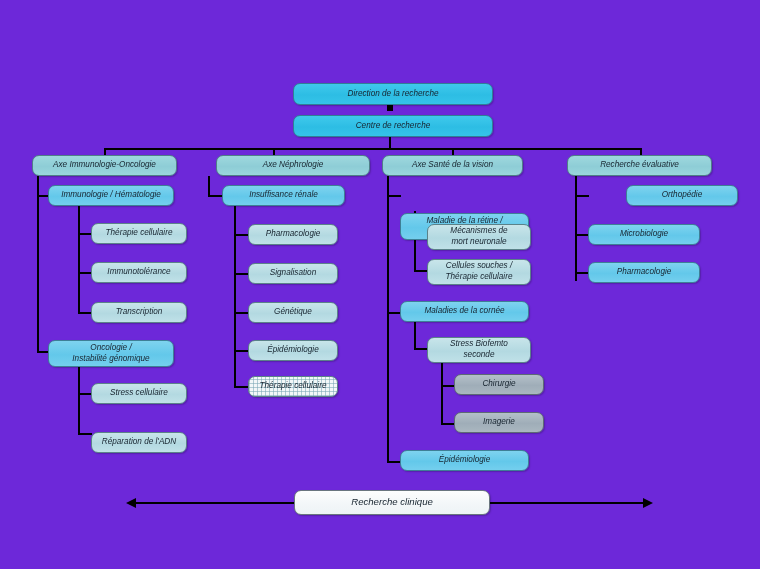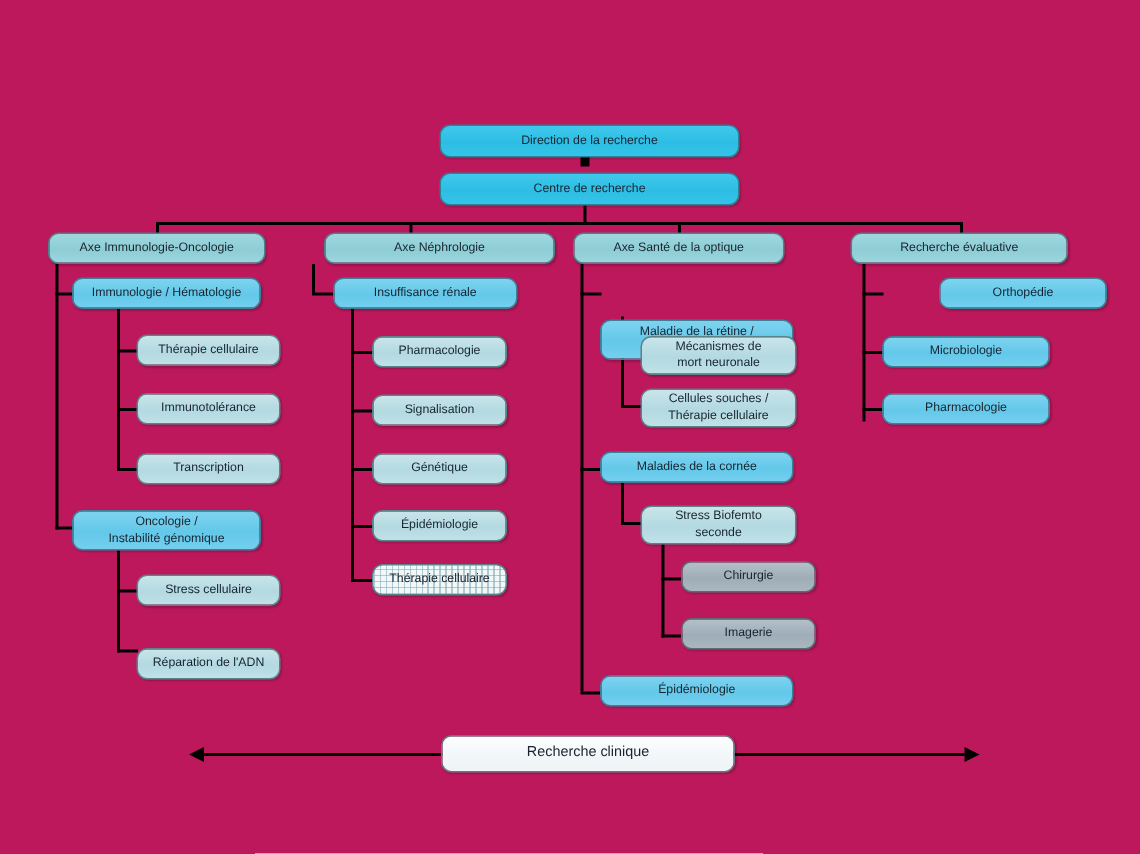--- a/index.html
+++ b/index.html
@@ -7,22 +7,23 @@
     padding: 0;
     background: #ffffff;
   }
   body {
     font-family: "Liberation Sans", sans-serif;
   }
   #canvas {
     position: relative;
     width: 760px;
     height: 569px;
-    background: #be185d;
+    background: #6d28d9;
     overflow: hidden;
+    font-style: italic;
   }
 
   
   .box {
     position: absolute;
     box-sizing: border-box;
     border-radius: 7px;
     border: 1px solid #5c6b78;
     display: flex;
     align-items: center;
@@ -208,21 +209,21 @@
     <span>Génétique</span>
   </div>
   <div class="box lvl-leaf" style="left:248px; top:340px; width:90px; height:21px;">
     <span>Épidémiologie</span>
   </div>
   <div class="box lvl-hatch" style="left:248px; top:376px; width:90px; height:21px;">
     <span>Thérapie cellulaire</span>
   </div>
 
   <div class="box lvl-axis" style="left:382px; top:155px; width:141px; height:21px;">
-    <span>Axe Santé de la optique</span>
+    <span>Axe Santé de la vision</span>
   </div>
 
   <div class="ln v" style="left:387px; top:176px; height:285px;"></div>
   <div class="ln h" style="left:387px; top:195px; width:14px;"></div>
   <div class="ln h" style="left:387px; top:312px; width:14px;"></div>
   <div class="ln h" style="left:387px; top:461px; width:14px;"></div>
 
   <div class="box lvl-sub" style="left:400px; top:184px; width:129px; height:27px; flex-direction:column;margin-top:29px;">
     <span>Maladie de la rétine /</span>
     <span>Nerf optique</span>

